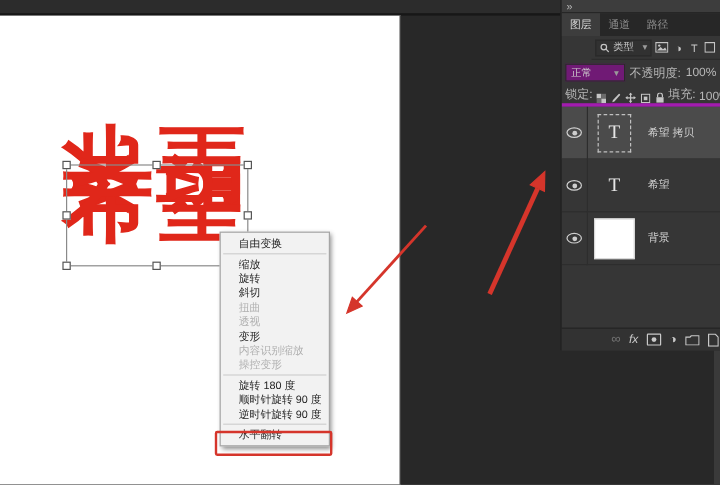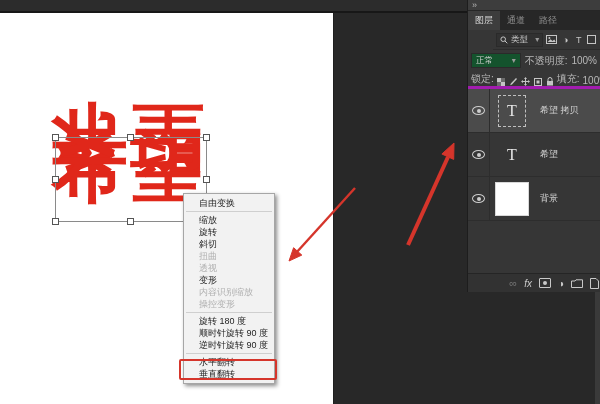--- a/index.html
+++ b/index.html
@@ -55,21 +55,21 @@
   .filterrow { height:20px; display:flex; align-items:center; padding:0 3px; gap:3px;
                border-bottom:1px solid #2c2c2c;margin-left:25px; }
   .kindbox { display:flex; align-items:center; gap:3px; background:#313131;
              border:1px solid #2a2a2a; height:14px; padding:0 3px; width:58px; }
   .kindbox .lbl { font-size:8.5px; color:#c5c5c5; }
   .chev { font-size:8px; color:#9a9a9a; margin-left:auto; }
   .ficon { display:inline-flex; align-items:center; justify-content:center; width:13px;
            height:13px; color:#c5c5c5; font-size:9px; }
 
   .blendrow { height:21px; display:flex; align-items:center; padding:0 3px; gap:4px; }
-  .selectbox { display:flex; align-items:center; background:#14532d; border:1px solid #2a2a2a;
+  .selectbox { display:flex; align-items:center; background:#701a75; border:1px solid #2a2a2a;
                height:15px; width:86px; padding:0 4px; }
   .selectbox .lbl { font-size:8.5px; color:#d0d0d0; }
   .smalllbl { font-size:10px; color:#b8b8b8; white-space:nowrap; }
 
   .lockrow { height:18px; display:flex; align-items:flex-end; padding:0 3px; gap:3px;
              border-bottom:3px solid #a21caf; }
   .lockicons { display:flex; gap:4px; align-items:center; }
 
   .layers { }
   .lrow { height:44px; display:flex; align-items:center; border-bottom:1px solid #2d2d2d;
@@ -136,21 +136,20 @@
       <div class="mi dis">透视</div>
       <div class="mi">变形</div>
       <div class="mi dis">内容识别缩放</div>
       <div class="mi dis">操控变形</div>
       <div class="sep"></div>
       <div class="mi">旋转 180 度</div>
       <div class="mi">顺时针旋转 90 度</div>
       <div class="mi">逆时针旋转 90 度</div>
       <div class="sep"></div>
       <div class="mi">水平翻转</div>
-      <div class="mi">垂直翻转</div>
     </div>
   <div class="redbox"></div>
 
   <svg class="arrows" viewBox="0 0 600 404">
     <line class="arrow" x1="355" y1="188" x2="296" y2="253" stroke-width="2.4"></line>
     <polygon class="arrow" points="289,261 293.6,247.7 301.8,255.1"></polygon>
     <line class="arrow" x1="408" y1="245" x2="448" y2="157" stroke-width="4"></line>
     <polygon class="arrow" points="454,143 453.7,159.4 441.9,154"></polygon>
   </svg>
 

